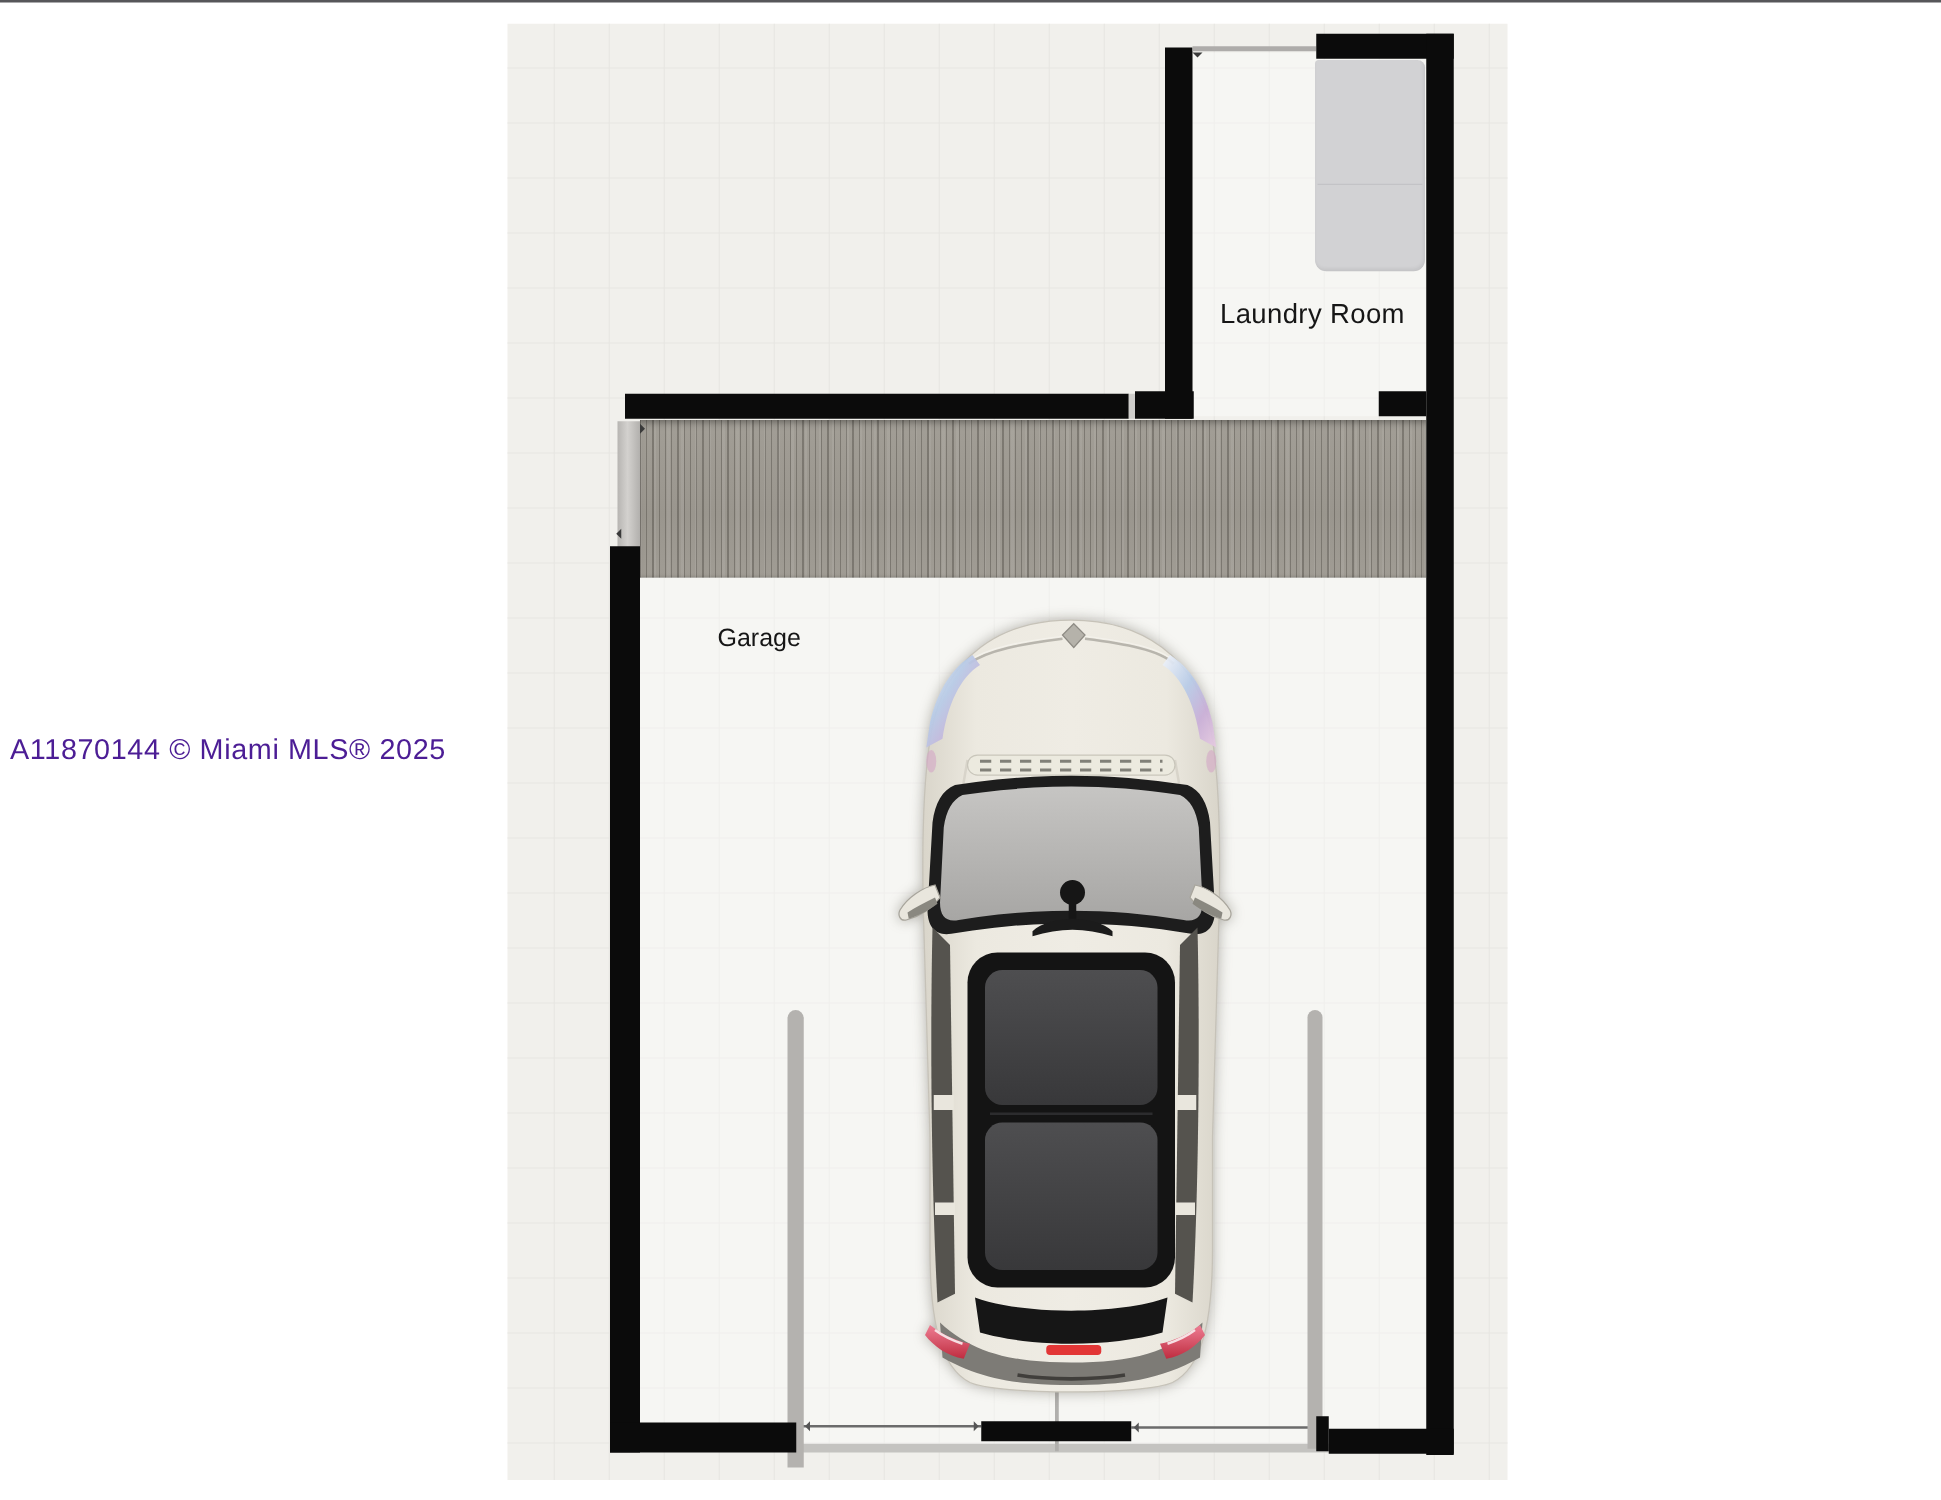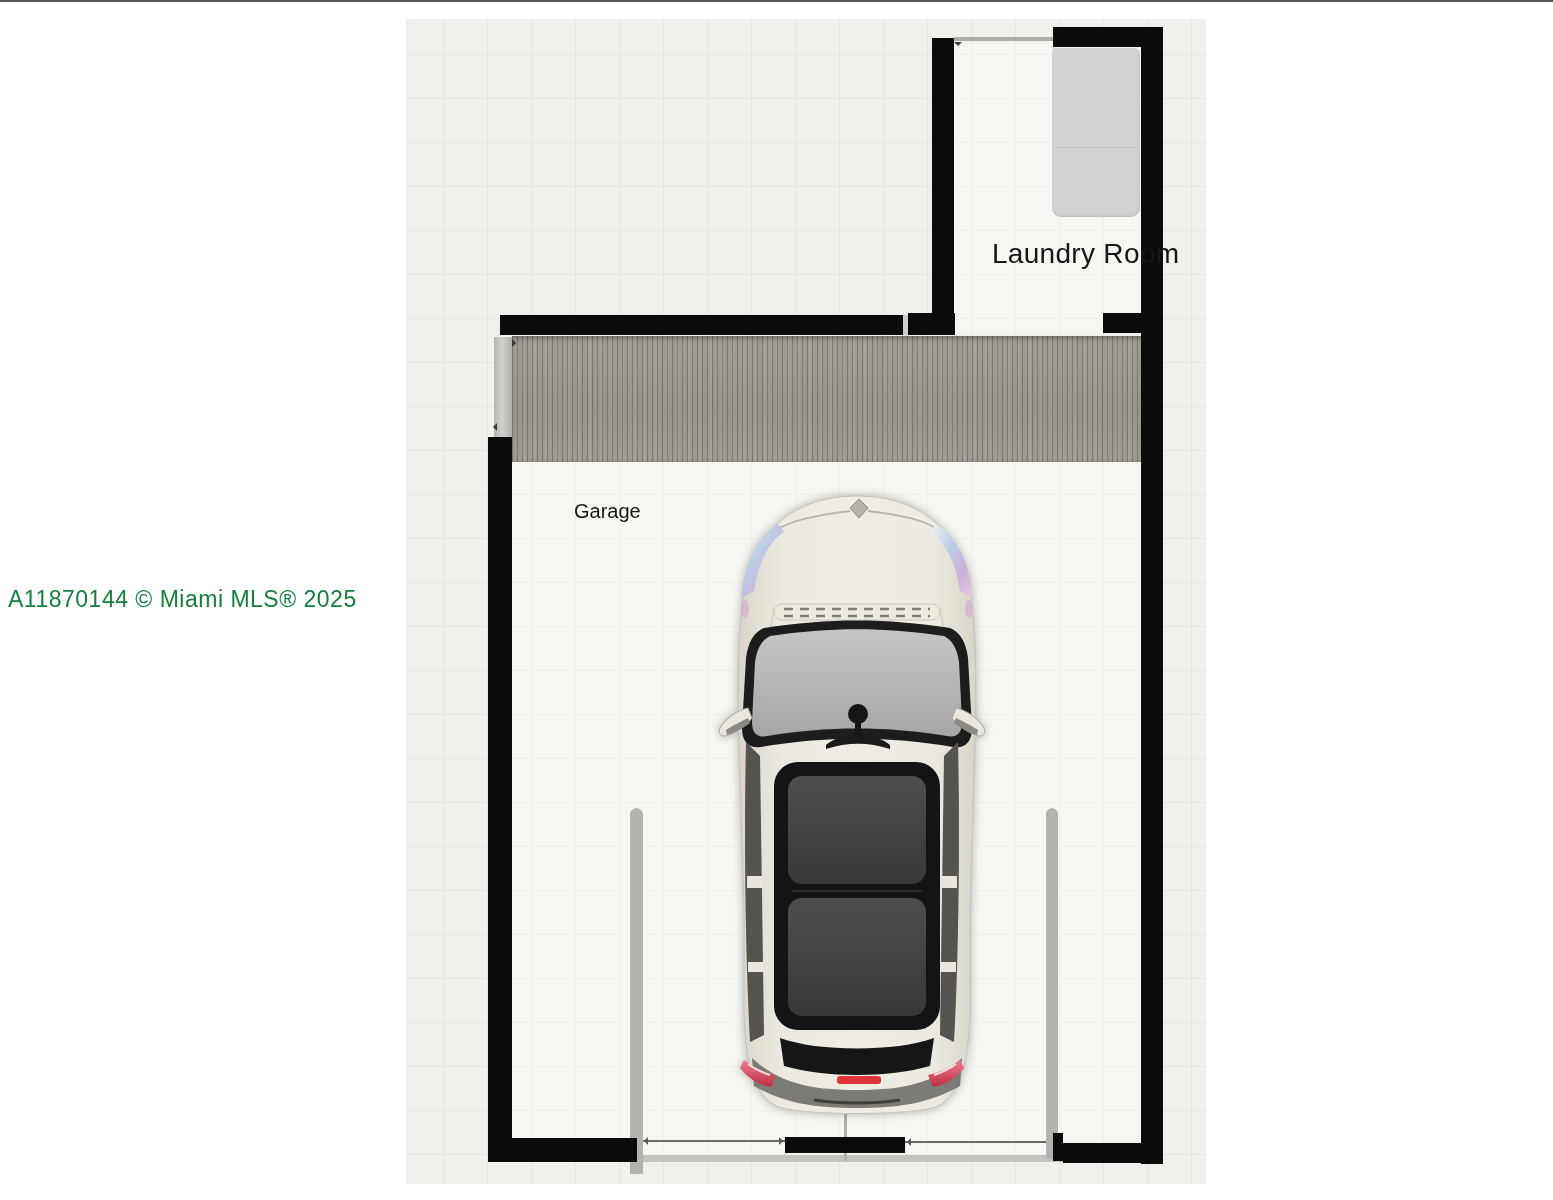--- a/index.html
+++ b/index.html
@@ -4,21 +4,21 @@
 <style>
   html,body{margin:0;padding:0;}
   body{
     width:1553px;height:1200px;position:relative;overflow:hidden;
     background:#ffffff;
     font-family:"Liberation Sans", sans-serif;
   }
   .top-edge{position:absolute;left:0;top:0;width:1553px;height:2px;background:#57575a;}
   .watermark{
     position:absolute;left:8px;top:586px;
-    font-size:23px;letter-spacing:.5px;color:#15803d;white-space:nowrap;
+    font-size:23px;letter-spacing:.5px;color:#4c1d95;white-space:nowrap;
   }
   
   .plan{
     position:absolute;left:406px;top:19px;width:800px;height:1165px;
     background-color:#f1f0ec;
     background-image:
       linear-gradient(#e6e5e1 1px, transparent 1px),
       linear-gradient(90deg,#e6e5e1 1px, transparent 1px);
     background-size:44px 44px;
     background-position:-7px -9px;
@@ -49,21 +49,21 @@
   .pillar{background:#b4b2af;border-radius:7px 7px 0 0;}
   .thinline{height:2px;background:#6b6b6b;}
   .thinline::before,.thinline::after{
     content:"";position:absolute;top:-3px;width:0;height:0;border:4px solid transparent;
   }
   .thinline::before{left:-2px;border-right-color:#555;}
   .thinline::after{right:-2px;border-left-color:#555;}
   .threshold{left:231px;top:1136px;width:426px;height:7px;background:#c4c3c0;}
   .room-label{color:#161616;white-space:nowrap;font-weight:500;}
   .label-garage{left:168px;top:481px;font-size:20px;}
-  .label-laundry{left:586px;top:219px;font-size:28px;letter-spacing:.3px;}
+  .label-laundry{left:570px;top:219px;font-size:22px;letter-spacing:.3px;}
   .swing-arrow{width:0;height:0;border:4px solid transparent;}
   .car{left:312px;top:471px;filter:drop-shadow(0 0 5px rgba(95,90,80,.45));}
 </style>
 </head>
 <body>
 
 <div class="top-edge"></div>
 
 <div class="watermark">A11870144 © Miami MLS® 2025</div>
 

